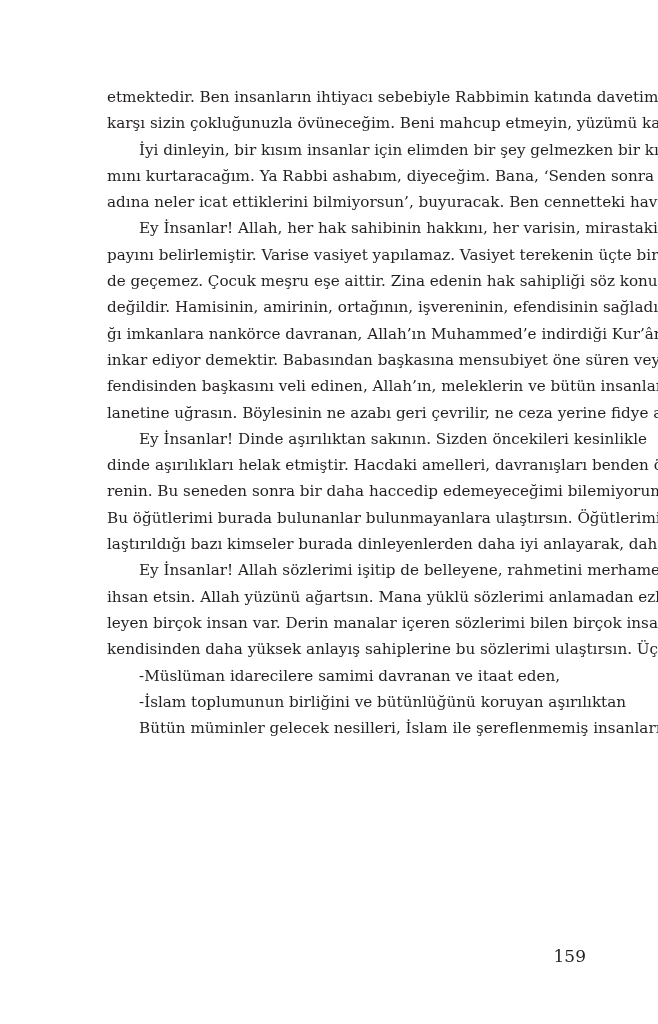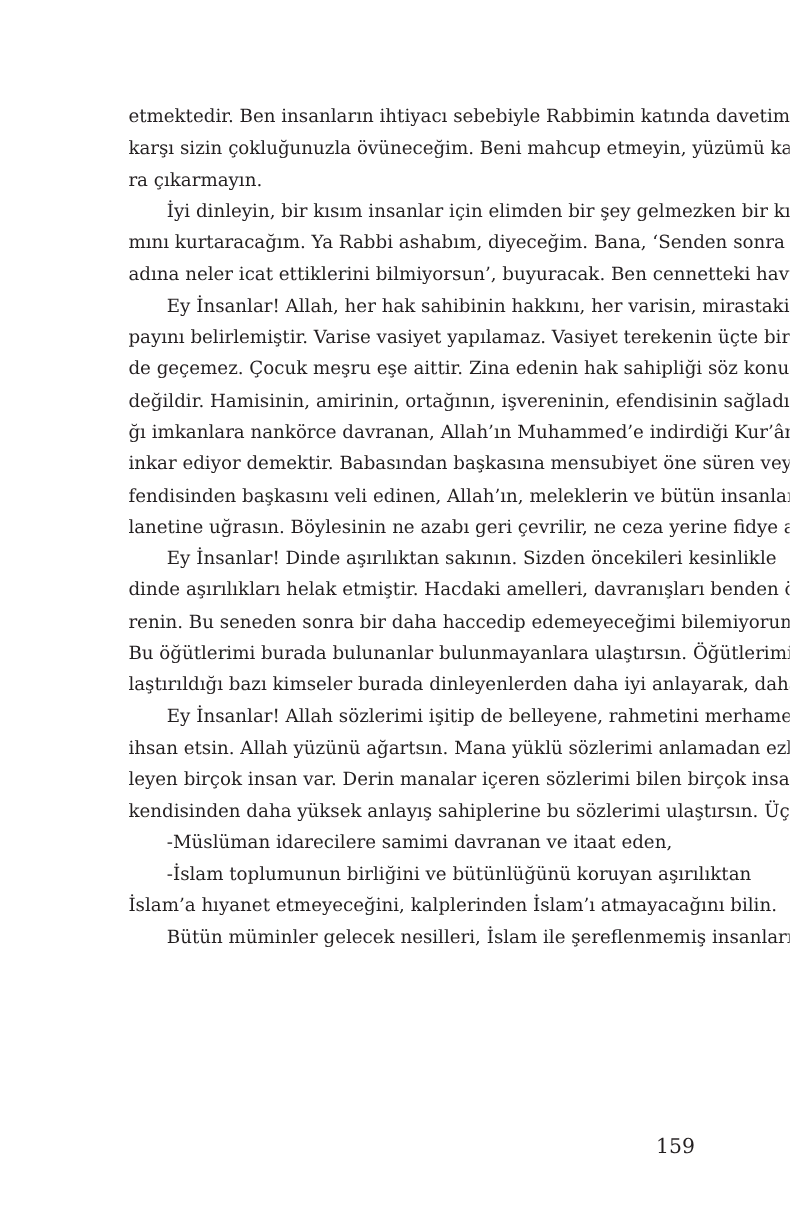--- a/index.html
+++ b/index.html
@@ -41,34 +41,33 @@
       text-align-last: left;
     }
     .line.indent {
       padding-left: 32px;
     }
     .page-number {
       position: absolute;
       left: 540px;
       top: 946px;
       width: 46px;
-      text-align: center;
+      text-align: right;
       font-family: "DejaVu Serif", "Liberation Serif", serif;
       font-size: 17px;
       color: #231f20;
     }
   </style>
 </head>
 <body>
 
 <div class="page">
   <div class="para">
     <span class="line">etmektedir. Ben insanların ihtiyacı sebebiyle Rabbimin katında davetimi,</span>
     <span class="line">karşı sizin çokluğunuzla övüneceğim. Beni mahcup etmeyin, yüzümü ka-</span>
-    <span class="line last">ra çıkarmayın.</span>
   </div>
 
   <div class="para">
     <span class="line indent">İyi dinleyin, bir kısım insanlar için elimden bir şey gelmezken bir kıs-</span>
     <span class="line">mını kurtaracağım. Ya Rabbi ashabım, diyeceğim. Bana, ‘Senden sonra din</span>
     <span class="line">adına neler icat ettiklerini bilmiyorsun’, buyuracak. Ben cennetteki havuz</span>
   </div>
 
   <div class="para">
     <span class="line indent">Ey İnsanlar! Allah, her hak sahibinin hakkını, her varisin, mirastaki</span>
@@ -96,21 +95,20 @@
     <span class="line">kendisinden daha yüksek anlayış sahiplerine bu sözlerimi ulaştırsın. Üç vas-</span>
   </div>
 
 
   <div class="para">
     <span class="line indent last">-Müslüman idarecilere samimi davranan ve itaat eden,</span>
   </div>
 
   <div class="para">
     <span class="line indent">-İslam toplumunun birliğini ve bütünlüğünü koruyan aşırılıktan</span>
-    <span class="line last">İslam’a hıyanet etmeyeceğini, kalplerinden İslam’ı atmayacağını bilin.</span>
   </div>
 
   <div class="para">
     <span class="line indent">Bütün müminler gelecek nesilleri, İslam ile şereflenmemiş insanları</span>
   </div>
 </div>
 
 <div class="page-number">159</div>
 
 </body></html>

